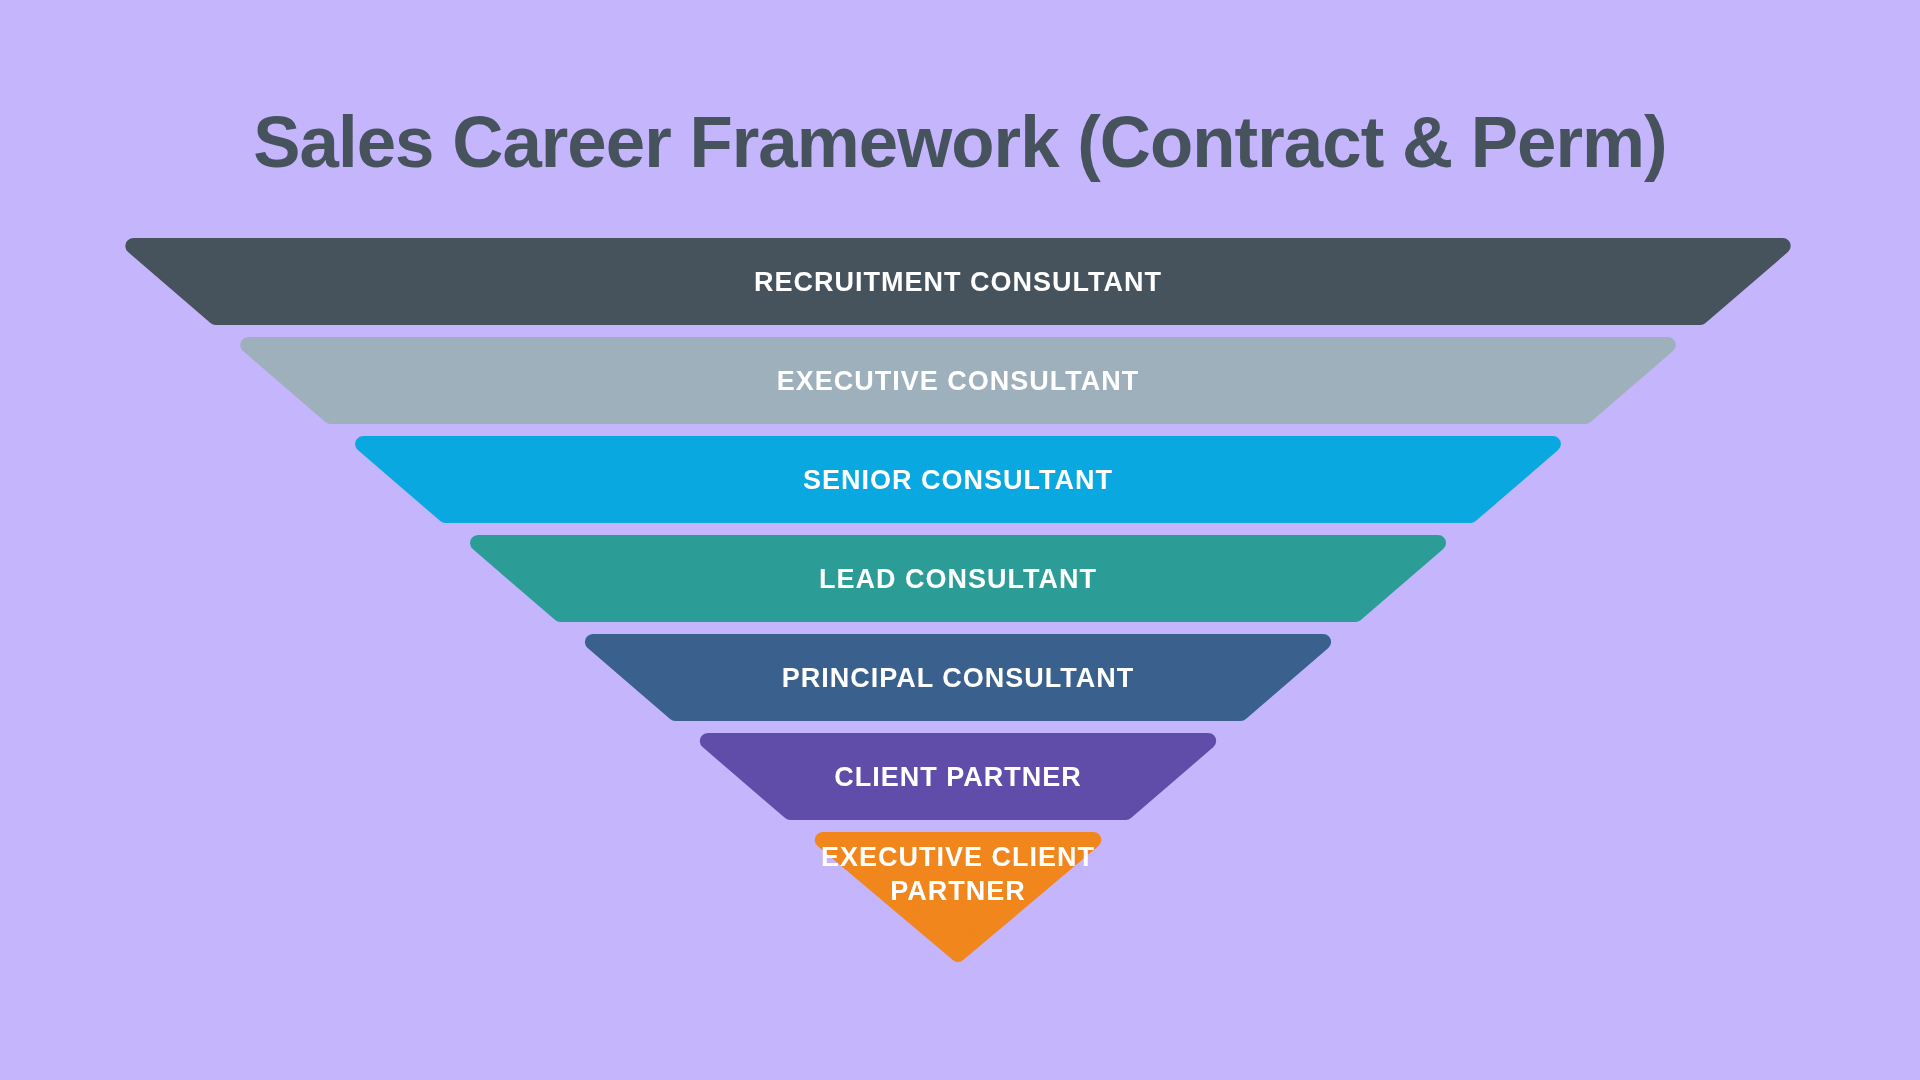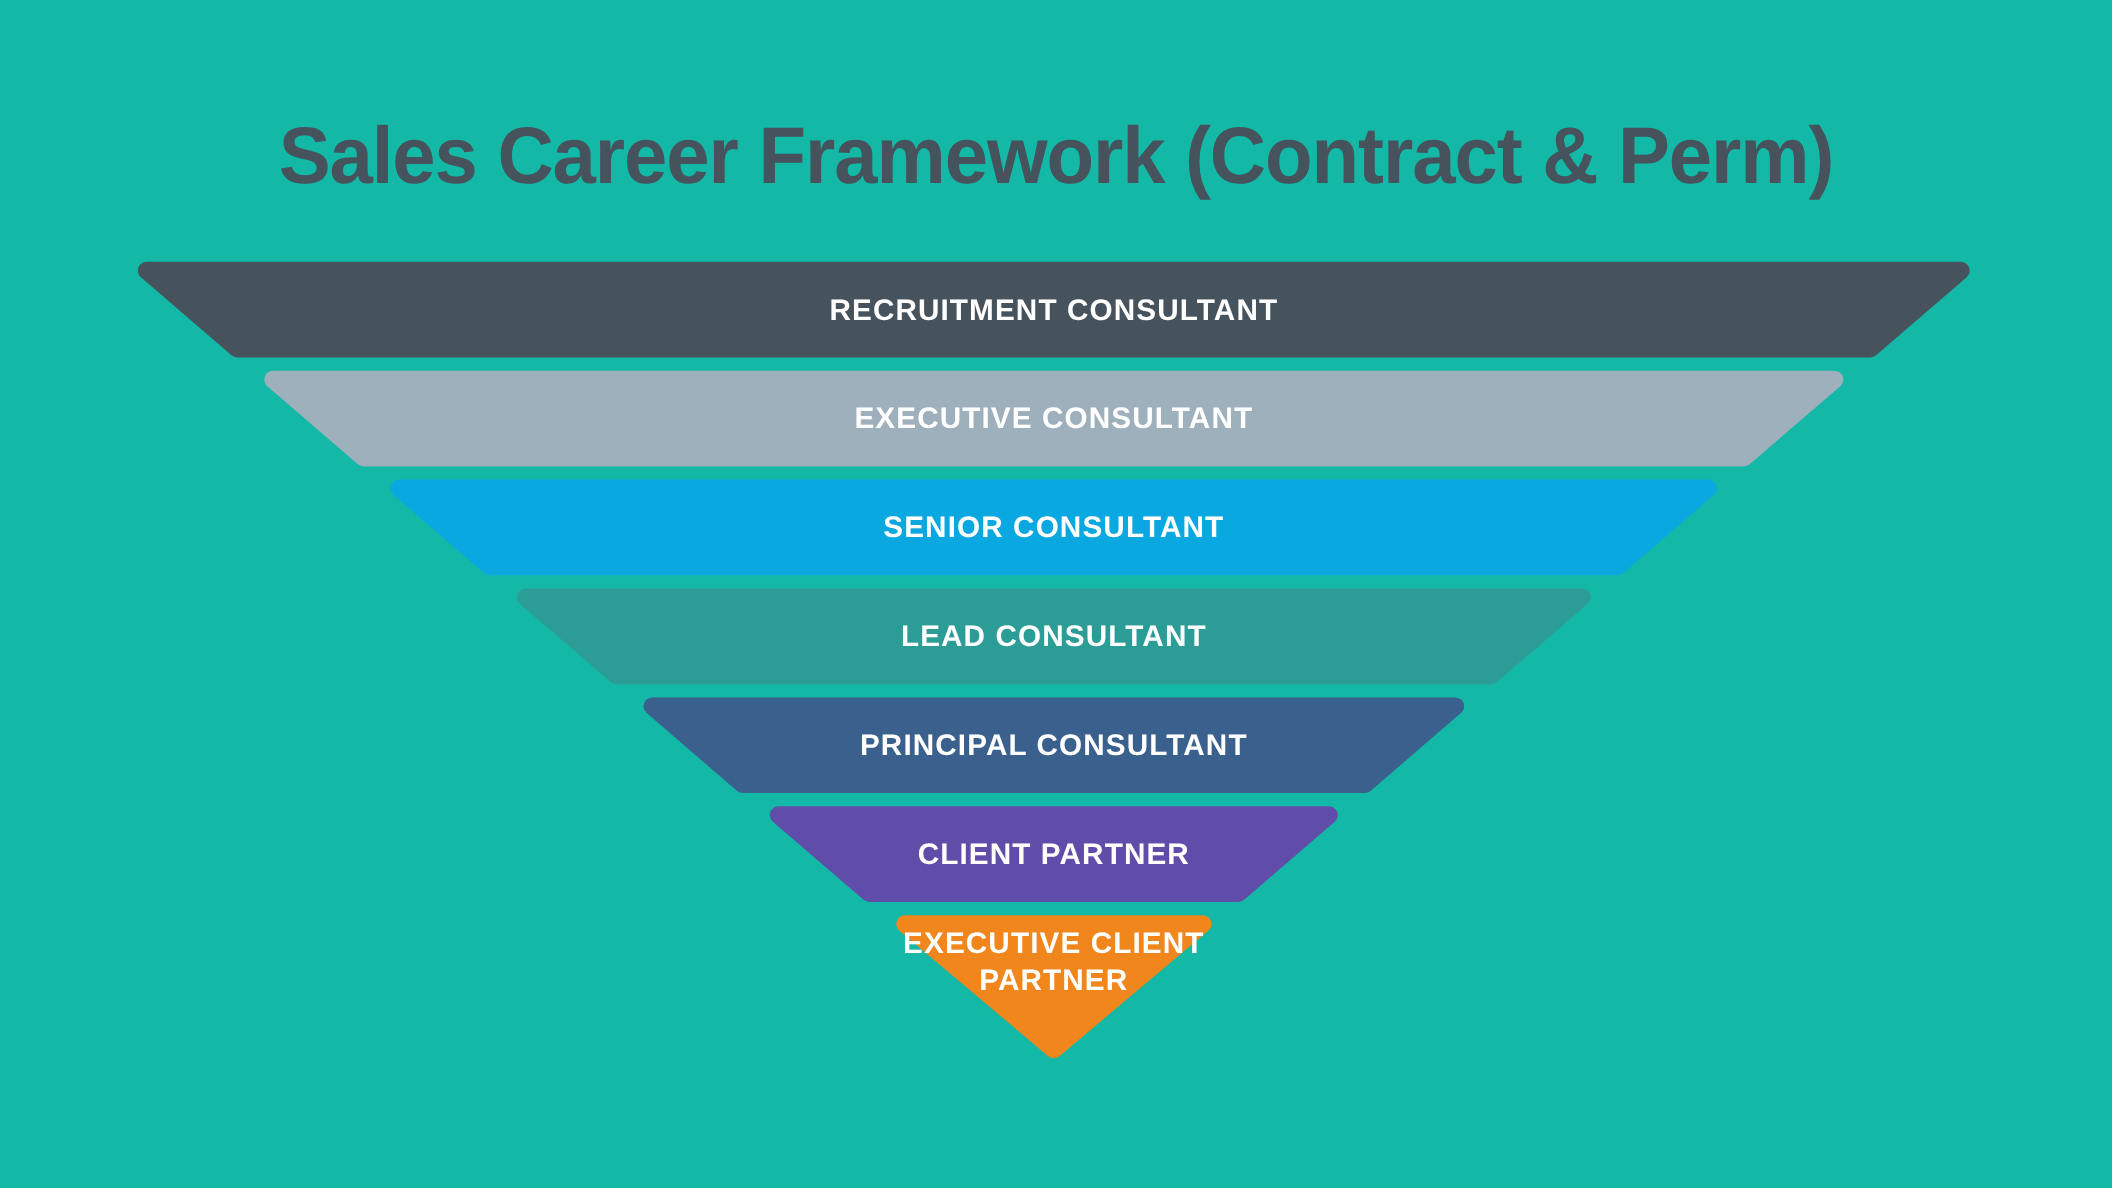--- a/index.html
+++ b/index.html
@@ -39,21 +39,21 @@
   .funnel-label {
     font-family: "Liberation Sans", sans-serif;
     font-weight: 700;
     font-size: 27px;
     letter-spacing: 1px;
   }
 </style>
 </head>
 <body>
 
-<div class="stage" style="background: #14b8a6;">
+<div class="stage" style="background: #c4b5fd;">
   <h1 class="page-title" style="color: rgb(70, 82, 92);">Sales Career Framework (Contract &amp; Perm)</h1>
   <svg id="funnel" class="funnel-svg" width="1920" height="1080" viewBox="0 0 1920 1080">
       <polygon points="133.3,246.0 1782.7,246.0 1700.3,317.0 215.7,317.0" fill="#46525c" stroke="#46525c" stroke-width="16" stroke-linejoin="round"></polygon>
       <text x="958" y="290.5" text-anchor="middle" fill="#ffffff" class="funnel-label">RECRUITMENT CONSULTANT</text>
       <polygon points="248.2,345.0 1667.8,345.0 1585.4,416.0 330.6,416.0" fill="#9eb0bc" stroke="#9eb0bc" stroke-width="16" stroke-linejoin="round"></polygon>
       <text x="958" y="389.5" text-anchor="middle" fill="#ffffff" class="funnel-label">EXECUTIVE CONSULTANT</text>
       <polygon points="363.1,444.0 1552.9,444.0 1470.5,515.0 445.5,515.0" fill="#09a8e0" stroke="#09a8e0" stroke-width="16" stroke-linejoin="round"></polygon>
       <text x="958" y="488.5" text-anchor="middle" fill="#ffffff" class="funnel-label">SENIOR CONSULTANT</text>
       <polygon points="478.0,543.0 1438.0,543.0 1355.6,614.0 560.4,614.0" fill="#2b9d96" stroke="#2b9d96" stroke-width="16" stroke-linejoin="round"></polygon>
       <text x="958" y="587.5" text-anchor="middle" fill="#ffffff" class="funnel-label">LEAD CONSULTANT</text>

